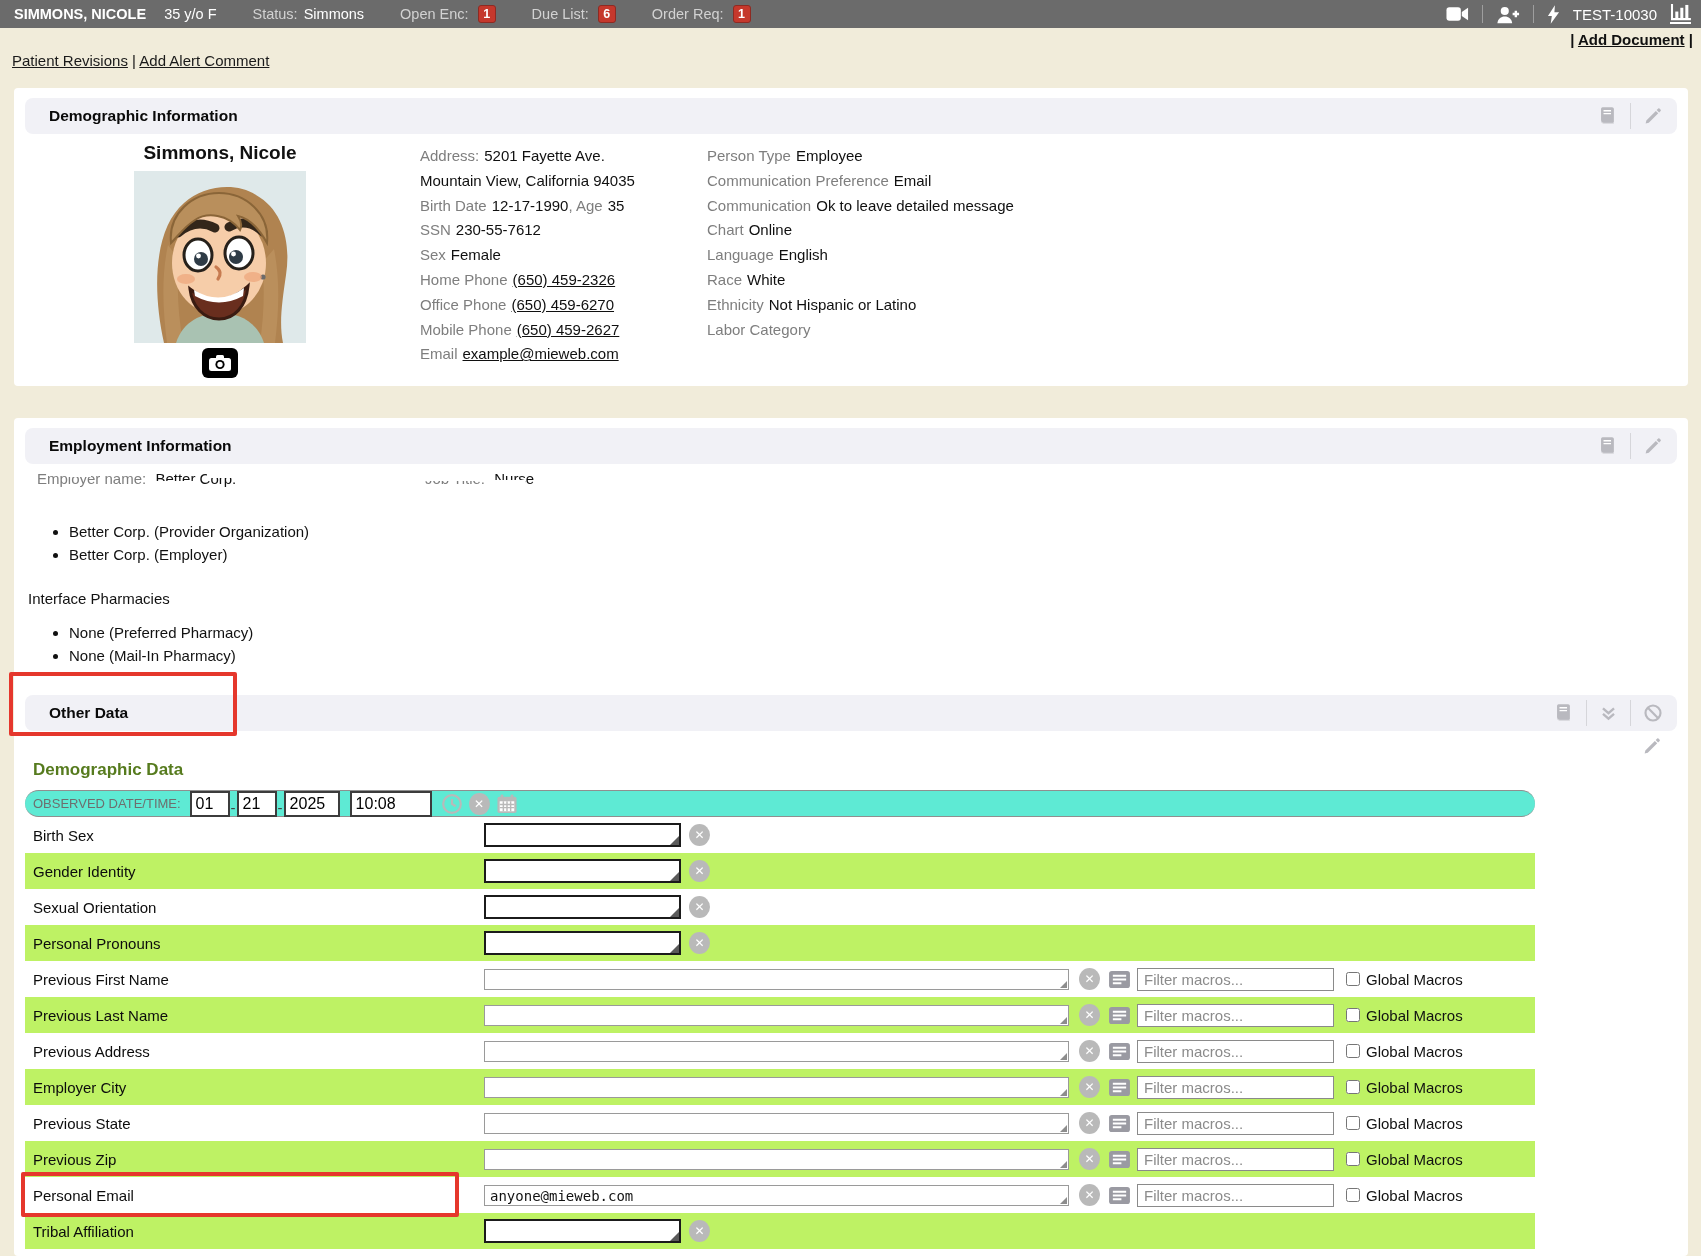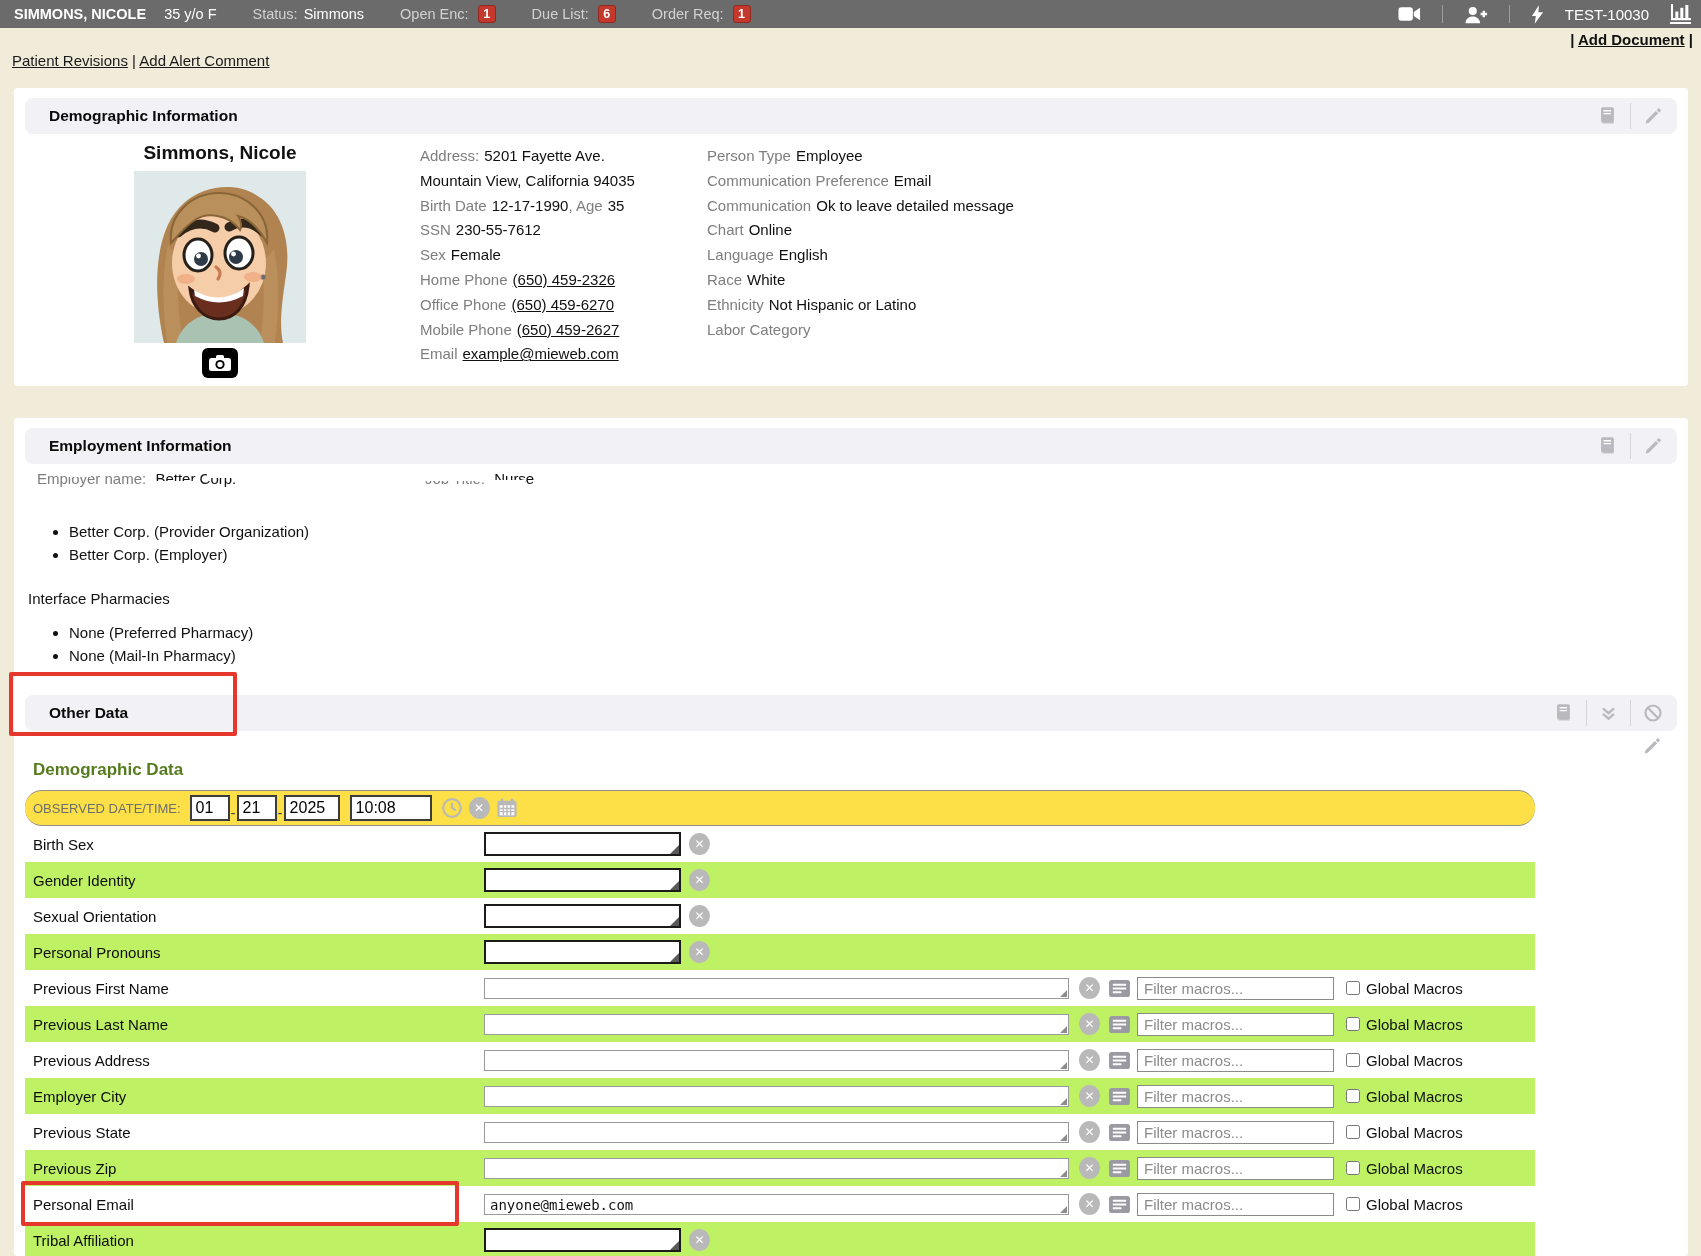--- a/index.html
+++ b/index.html
@@ -11,21 +11,21 @@
   .topbar { position:absolute; top:0; left:0; right:0; height:28px; background:#6b6b6b;
             display:flex; align-items:center; padding:0 10px; color:#fff; }
   .tb-name { font-weight:bold; font-size:14.5px; margin-left:4px; }
   .tb-age { margin-left:18px; font-size:14.5px; }
   .tb-lbl { color:#d2d2d2; font-size:14.5px; }
   .tb-val { color:#fff; font-size:14.5px; margin-left:6px; }
   .tb-gap { margin-left:36px; }
   .badge { min-width:18px; height:18px; background:#c5382c; border:1px solid #8e2a22; border-radius:3px;
            color:#fff; font-weight:bold; font-size:12.5px; display:inline-flex; align-items:center;
            justify-content:center; padding:0 4px; margin-left:9px; }
-  .tb-right { margin-left:auto; display:flex; align-items:center; gap:21px; }
+  .tb-right { margin-left:auto; display:flex; align-items:center; gap:13px; }
   .tb-div { width:1px; height:18px; background:#9e9e9e; }
   .tb-icon { display:inline-flex; align-items:center; cursor:pointer; }
   .tb-chartid { font-size:15px; }
   .tb-underline { border-bottom:2px solid #fff; padding-bottom:1px; }
 
   
   .add-doc-row { position:absolute; top:31px; right:8px; font-weight:bold; font-size:15px; color:#111; }
   .add-doc-row a { color:#111; }
   .local-links { position:absolute; top:52px; left:12px; font-size:15px; }
   .local-links a { color:#1a1a1a; }
@@ -65,21 +65,21 @@
   .pharm { position:absolute; top:203px; left:28px; padding-left:27px; line-height:23px; }
 
   
   .other-header { position:absolute; top:267px; left:0; right:0; }
   .red-box-other { position:absolute; left:-5px; top:254px; width:228px; height:64px;
                    border:4px solid #e5372c; border-radius:2px; pointer-events:none; z-index:4; }
   .pencil-row { position:absolute; top:318px; right:26px; }
   .green-heading { position:absolute; top:342px; left:19px; font-weight:bold; font-size:17px; color:#567b1e; }
 
   .form { position:absolute; top:372px; left:11px; width:1510px; }
-  .observed-row { height:36px; background:#fde047; border-top:1px solid #8f8f8f; border-bottom:1px solid #8f8f8f;
+  .observed-row { height:27px; background:#5eead4; border-top:1px solid #8f8f8f; border-bottom:1px solid #8f8f8f;
                   display:flex; align-items:center;border-radius:17px; }
   .obs-label { margin-left:8px; color:#6e6e6e; font-size:13px; }
   .obs-input { height:26px; border:2px solid #3c3c3c; background:#fff; font-size:16px;
                font-family:"Liberation Sans",sans-serif; padding:0 4px; }
   .w-m { width:40px; margin-left:9px; } .w-d { width:40px; } .w-y { width:56px; } .w-t { width:82px; margin-left:10px; }
   .dash { color:#444; margin:8px 1px 0; }
   .obs-icons { display:flex; align-items:center; gap:6px; margin-left:9px; }
 
   .frow { display:flex; align-items:center; height:36px; position:relative; background:#fff; }
   .frow.shade { background:#bef264; }

